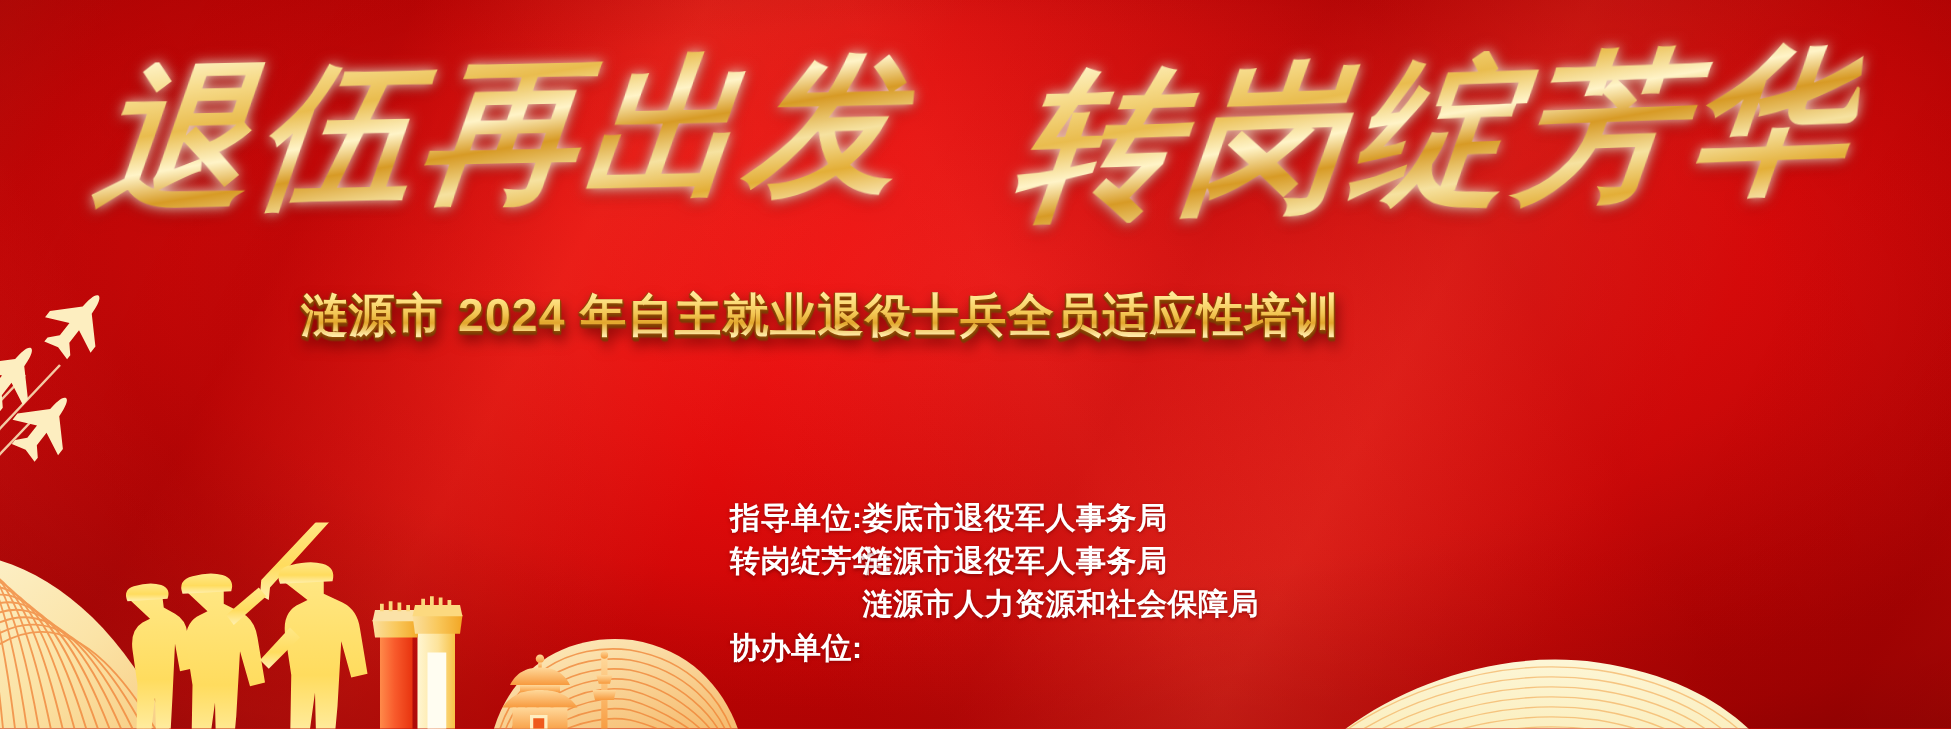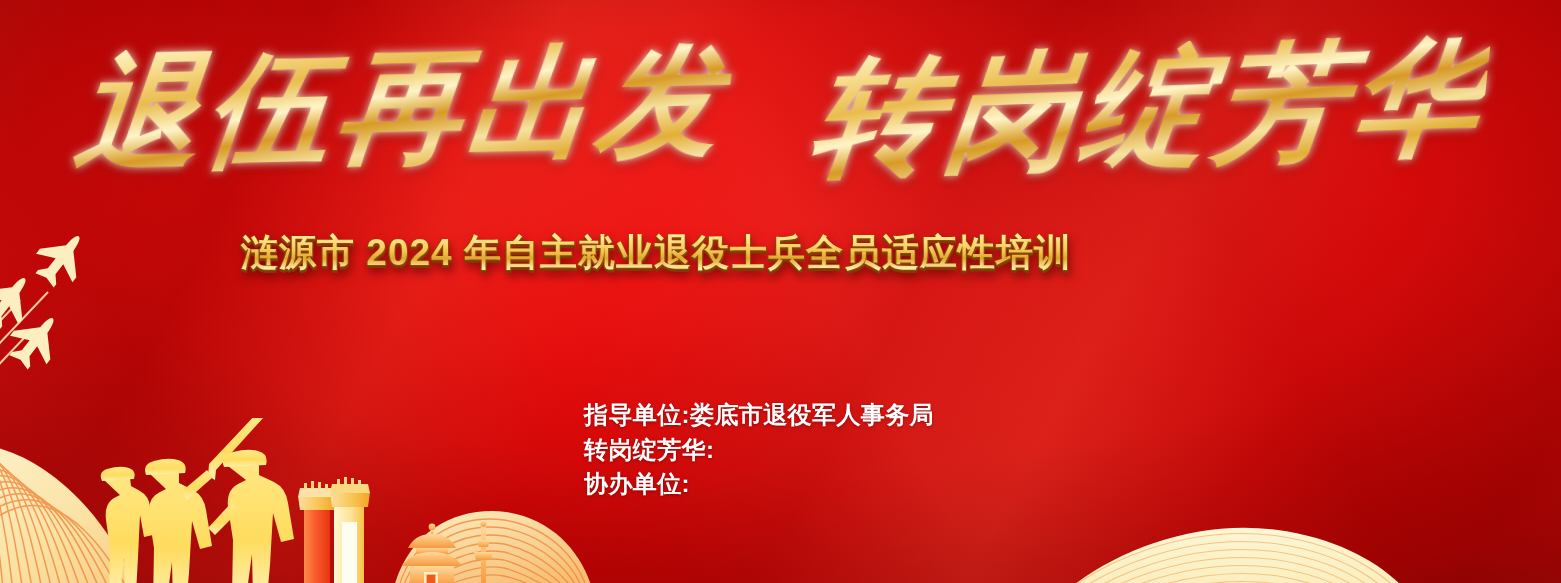--- a/index.html
+++ b/index.html
@@ -354,19 +354,23 @@
 
   <div class="orgblock" id="orgblock">
       <div class="orgrow">
         <div class="orglabel">指导单位:</div>
         <div class="orgvals">
           <div>娄底市退役军人事务局</div>
         </div>
       </div>
       <div class="orgrow">
         <div class="orglabel">转岗绽芳华:</div>
+        <div class="orgvals">
+          <div>涟源市退役军人事务局</div>
+          <div>涟源市人力资源和社会保障局</div>
+        </div>
       </div>
       <div class="orgrow">
         <div class="orglabel">协办单位:</div>
       </div>
     </div>
 
 </div>
 
 </body></html>

